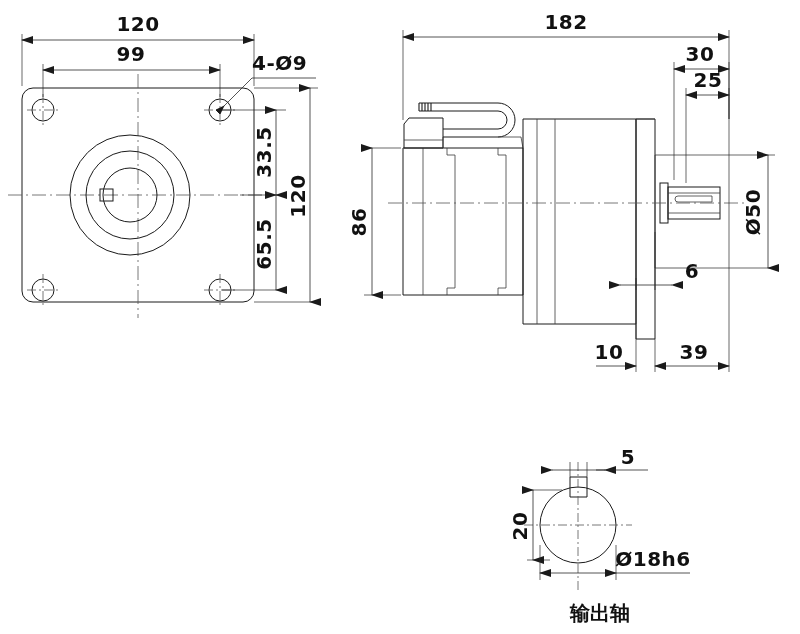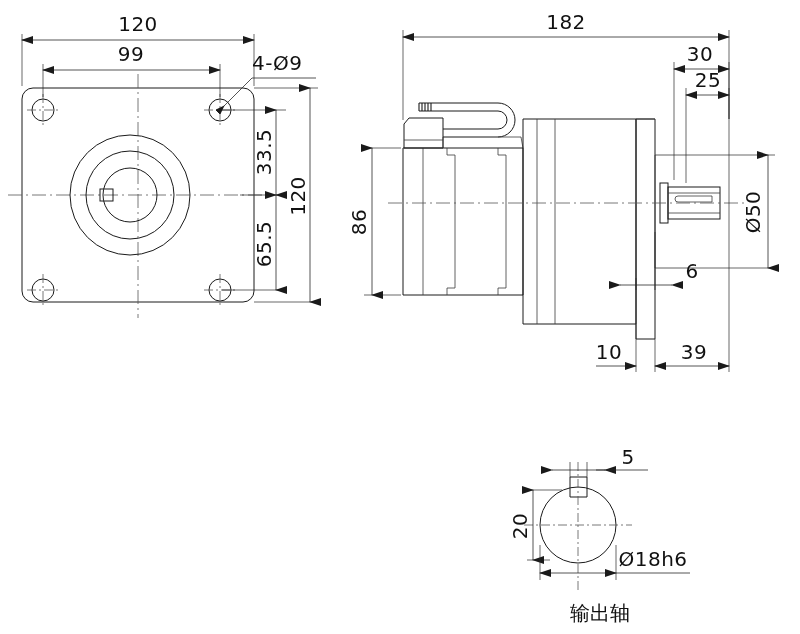--- a/index.html
+++ b/index.html
@@ -1,21 +1,21 @@
 <!DOCTYPE html>
 <html><head>
 <meta charset="utf-8">
 <style>
   html,body{margin:0;padding:0;background:#ffffff;}
   body{
     width:800px;height:634px;
     font-family:"DejaVu Sans","Liberation Sans",sans-serif;
     overflow:hidden;
   }
-  #drawing-root{position:relative;width:800px;height:568px;background:#fff;}
+  #drawing-root{position:relative;width:800px;height:568px;background:#fff;font-weight:bold;}
   svg{display:block;}
   .ln{stroke:#1a1a1a;stroke-width:1;fill:none;}
   .ln-thin{stroke:#3a3a3a;stroke-width:0.8;fill:none;}
   .ln-dim{stroke:#2a2a2a;stroke-width:0.8;fill:none;}
   .ln-center{stroke:#555;stroke-width:0.8;fill:none;stroke-dasharray:14 4 2 4;}
   .ln-center-s{stroke:#555;stroke-width:0.8;fill:none;stroke-dasharray:9 3 2 3;}
   .ext{stroke:#2a2a2a;stroke-width:0.7;fill:none;}
   .solid-fill{fill:#1a1a1a;}
   text{fill:#111;font-family:"DejaVu Sans","Liberation Sans",sans-serif;}
   .dimtext{font-size:20px;letter-spacing:0.5px;}

